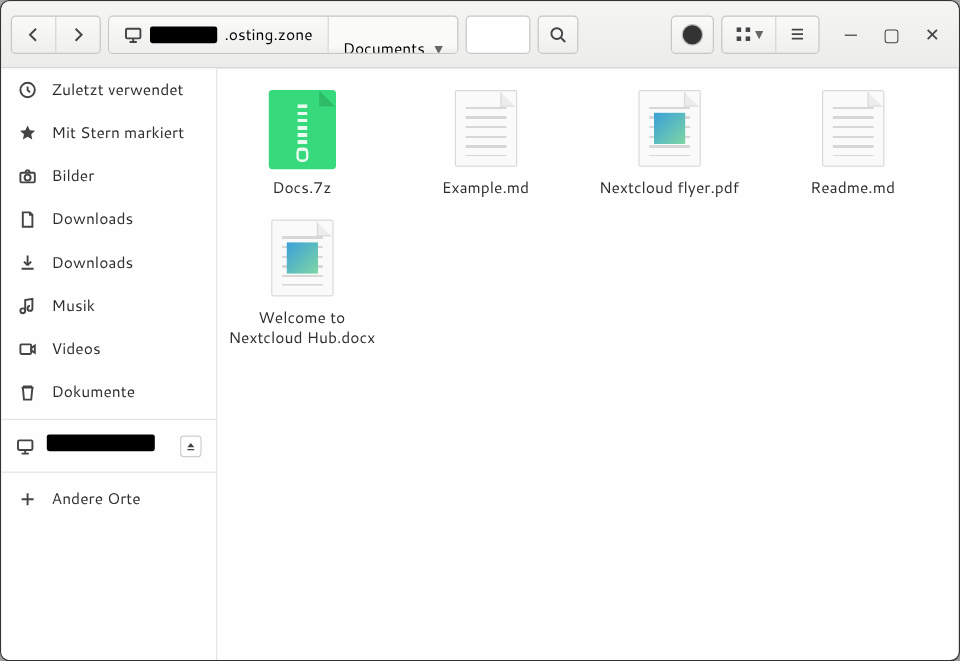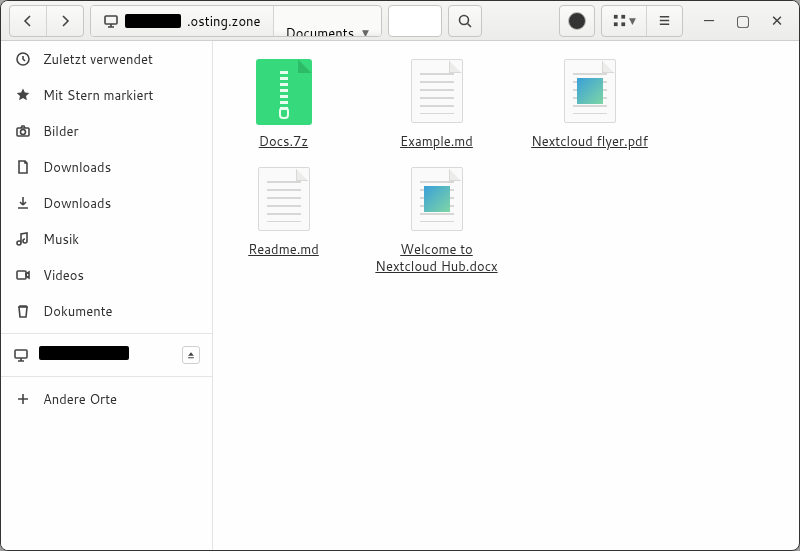--- a/index.html
+++ b/index.html
@@ -4,21 +4,21 @@
 <style>
   * { box-sizing: border-box; margin: 0; padding: 0; font-family: Cantarell, "DejaVu Sans", sans-serif; }
   html, body { height: 100%; }
   body { background: #b0b0b0; display: flex; align-items: center; justify-content: center; }
   .window {
     width: 800px; height: 551px; background: #fefefe;
     border: 1px solid #333; border-radius: 8px; overflow: hidden;
     display: flex; flex-direction: column; box-shadow: 0 4px 18px rgba(0,0,0,.3);
   }
   .titlebar {
-    height: 40px; background: linear-gradient(to bottom,#f5f5f4,#ececeb);
+    height: 56px; background: linear-gradient(to bottom,#f5f5f4,#ececeb);
     border-bottom: 1px solid #cfcfcd; display: flex; align-items: center;
     padding: 0 8px; gap: 6px;
   }
   .btn, .btn-group {
     height: 32px; background: linear-gradient(to bottom,#fafaf9,#efefee);
     border: 1px solid #c6c6c4; border-radius: 4px;
     display: inline-flex; align-items: center; justify-content: center;
     font-size: 13px; color: #2e2e2e;
   }
   .btn { min-width: 34px; padding: 0 8px; }
@@ -36,38 +36,38 @@
   }
   .path-seg:last-child { border-right: none; margin-top: 24px; }
   .redact { background:#000; color:#000; border-radius:2px; display:inline-block; height:14px; width:56px; }
   .spacer { flex: 1; }
   .winctrl { margin-left: 8px; display: flex; gap: 18px; align-items: center; padding: 0 6px 0 4px;}
   .winctrl span { font-size: 15px; color:#444; width:16px; text-align:center;}
   .ico { width:16px; height:16px; stroke:#444; fill:none; stroke-width:1.6; }
   .ico-fill { fill:#444; stroke:none; }
   .body { flex:1; display:flex; min-height:0; }
   .sidebar {
-    width: 212px; border-right: 1px solid #e4e4e2; background:#fefefe;
+    width: 180px; border-right: 1px solid #e4e4e2; background:#fefefe;
     display:flex; flex-direction:column; font-size:13px; color:#2e2e2e;
   }
   .side-item {
     display:flex; align-items:center; gap:12px; padding: 9px 14px;
   }
   .side-item svg { width:16px; height:16px; }
   .side-sep { height:1px; background:#e4e4e2; margin: 4px 0; }
   .side-mount { display:flex; align-items:center; gap:10px; padding: 8px 12px; }
   .side-mount .label { flex:1; }
   .eject { width:18px; height:18px; border:1px solid #cfcfcd; border-radius:3px; display:flex; align-items:center; justify-content:center;}
   .content {
     flex:1; padding: 18px 8px; overflow:auto;
     display:flex; flex-wrap:wrap; align-content:flex-start; gap: 18px 28px;
   }
   .file {
     width: 125px; display:flex; flex-direction:column; align-items:center;
-    text-align:center; font-size:13px; color:#2e2e2e;text-decoration:underline;
+    text-align:center; font-size:13px; color:#2e2e2e;
   }
   .file .thumb { width:62px; height:68px; margin-bottom:6px; position:relative; }
   .file .name { line-height:1.25; word-wrap:break-word; max-width:125px;}
   
   .arch { width:56px; height:66px; background:#36d97b; border-radius:3px; position:relative; margin:0 auto;}
   .arch::before{content:"";position:absolute;top:0;right:0;width:14px;height:14px;background:#2dbb68;clip-path:polygon(0 0,100% 100%,0 100%);}
   .arch .zip { position:absolute; left:50%; top:12px; transform:translateX(-50%); width:8px; height:40px;
     background: repeating-linear-gradient(to bottom,#e8fbef 0 3px,#36d97b 3px 6px);}
   .arch .pull{position:absolute;left:50%;top:48px;transform:translateX(-50%);width:10px;height:12px;border:2px solid #e8fbef;border-radius:4px;}
   

